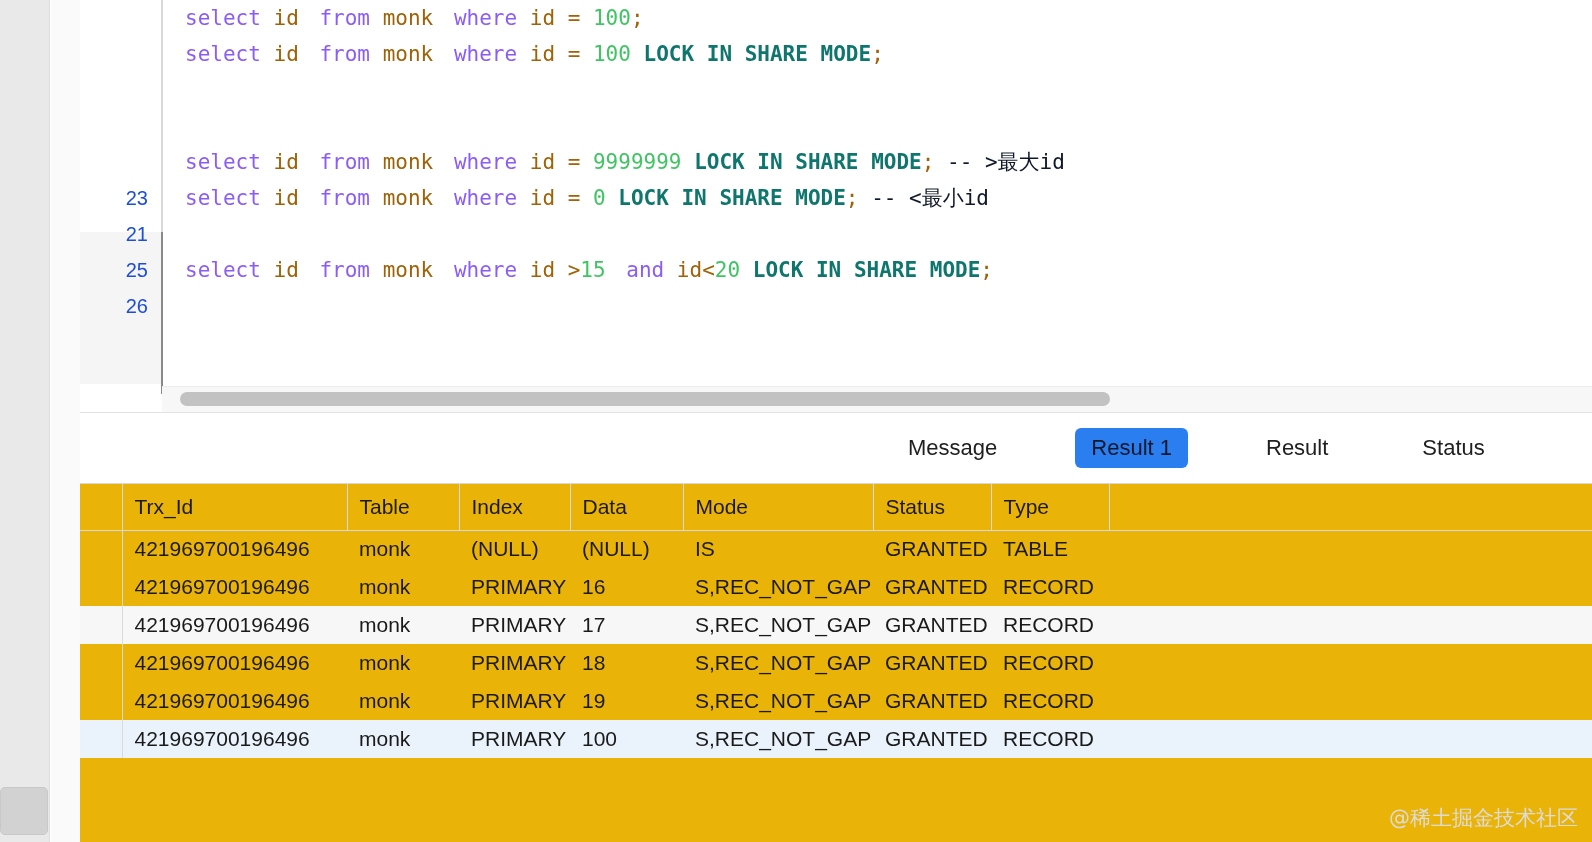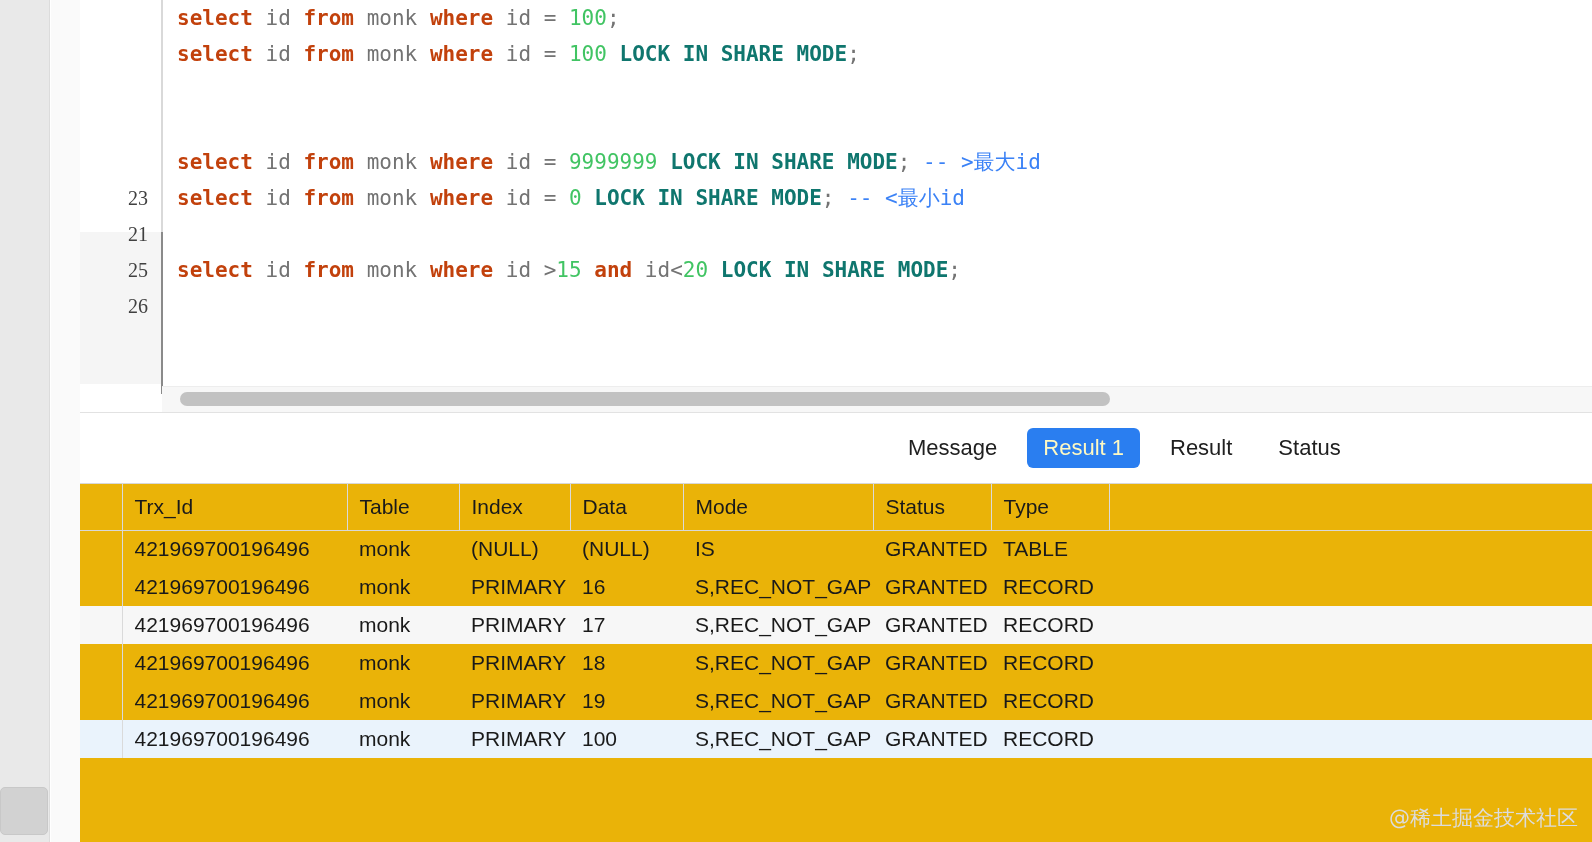--- a/index.html
+++ b/index.html
@@ -50,31 +50,31 @@
   }
   .code-area {
     position: absolute; left: 0; top: 0; right: 0; height: 394px;
     font-family: "DejaVu Sans Mono", monospace;
     font-size: 21px;
     line-height: 36px;
   }
   .code-row { position: relative; height: 36px; white-space: nowrap; }
   .lineno {
     position: absolute; left: 0; top: 0; width: 68px; height: 36px;
-    text-align: right; color: #404040; font-size: 20px; line-height: 36px;
-    font-family: Liberation Serif, serif;
+    text-align: right; color: #1d4ed8; font-size: 20px; line-height: 36px;
+    font-family: Liberation Sans, sans-serif;
   }
   .codetext {
     position: absolute; left: 97px; top: 0; height: 36px; line-height: 36px;
   }
-  .kw { color: #c2410c; font-weight: bold; }
+  .kw { color: #8b5cf6; font-weight: normal; margin-left: 8px; }
   .kw2 { color: #0f766e; font-weight: bold; }
   .num { color: #41c463; }
-  .plain { color: #737373; }
-  .cmt { color: #3b82f6; }
+  .plain { color: #a16207; }
+  .cmt { color: #0f172a; }
   .sel-line {
     position: absolute; left: 97px; top: 4px; width: 535px; height: 26px;
     background: #cfe3f7;
   }
   .caret {
     position: absolute; left: 97px; top: 3px; width: 3px; height: 28px;
     background: #1b1b1b;
   }
 
   
@@ -86,27 +86,28 @@
     position: absolute; left: 100px; top: 392px; width: 930px; height: 14px;
     background: #c2c2c2; border-radius: 7px;
   }
 
   
   .tabbar {
     position: absolute; left: 80px; top: 412px; right: 0; height: 71px;
     background: #ffffff; border-top: 1px solid #e2e2e2;
     display: flex; align-items: center; justify-content: flex-start;
     padding-left: 812px;
+    gap: 48px;
   }
   .tab {
     font-size: 22px; color: #202020; padding: 7px 16px; border-radius: 6px;
     margin-right: 14px; cursor: pointer; white-space: nowrap;
     font-family: "Liberation Sans", sans-serif;
   }
-  .tab.active { background: #2a7ef0; color: #fef9c3; }
+  .tab.active { background: #2a7ef0; color: #0f172a; }
 
   
   .table-wrap {
     position: absolute; left: 80px; top: 483px; right: 0; bottom: 0;
     background: #eab308; border-top: 1px solid #d8d8d8; overflow: hidden;
   }
   table.res { border-collapse: collapse; width: 100%; table-layout: fixed; }
   table.res th, table.res td {
     font-size: 21px; color: #1a1a1a; text-align: left;
     padding: 0 0 0 12px; height: 38px; white-space: nowrap;

